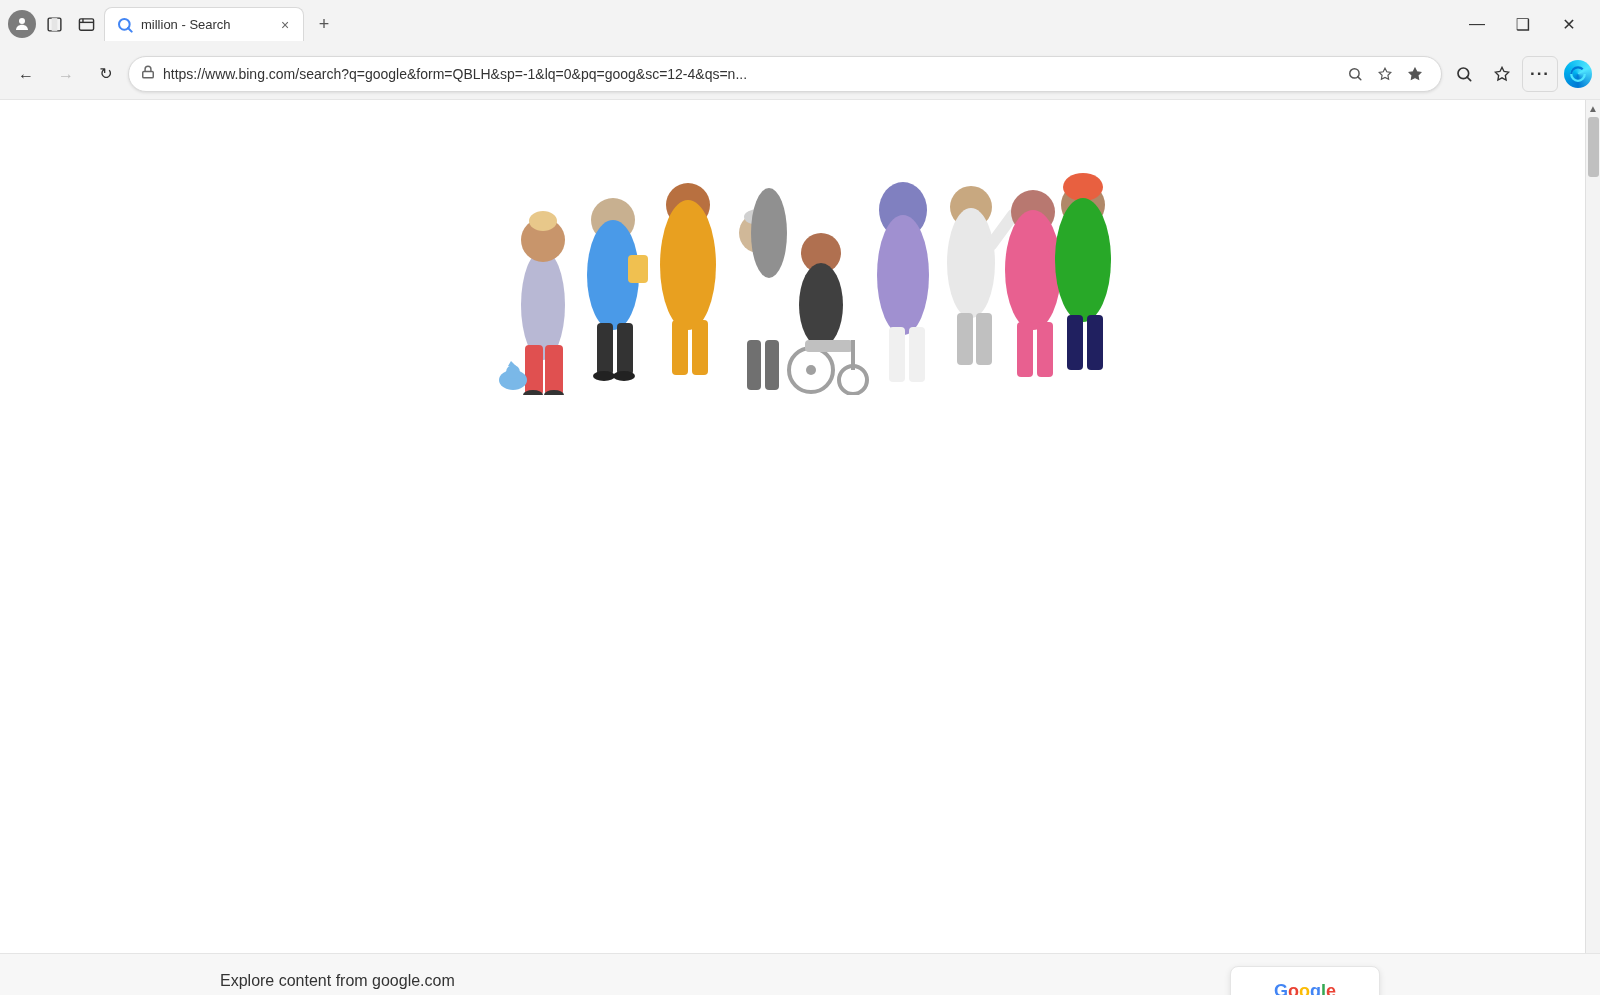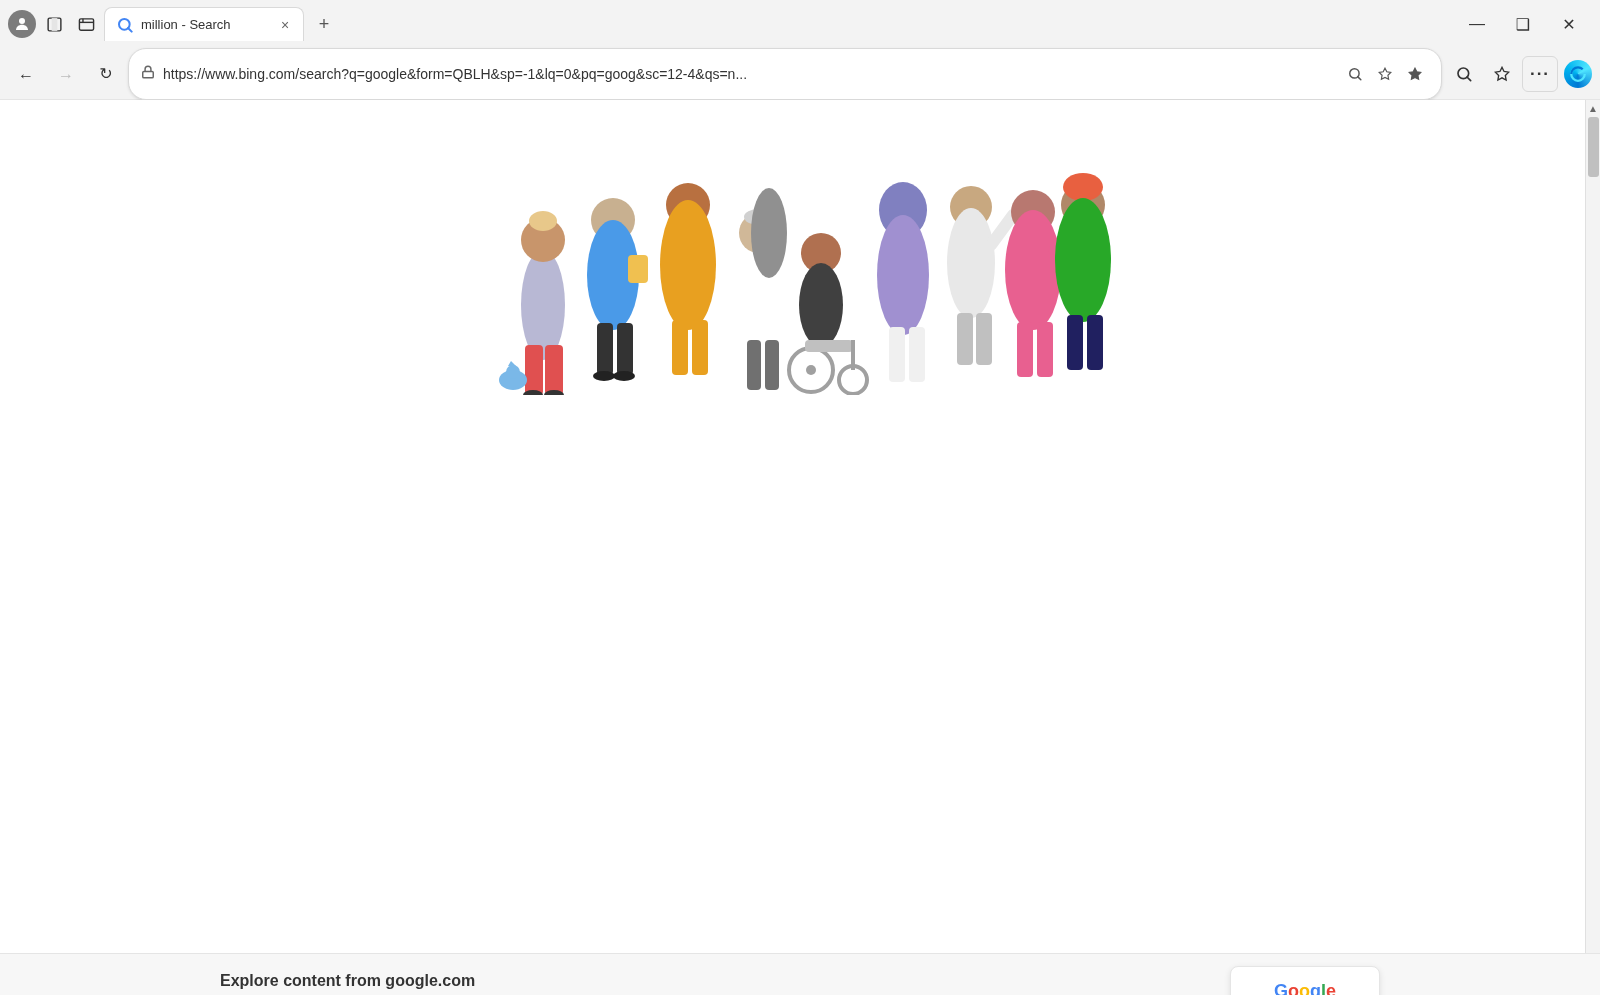--- a/index.html
+++ b/index.html
@@ -99,21 +99,21 @@
       background: transparent;
       border: none;
       cursor: pointer;
       font-size: 16px;
       color: #333;
     }
     .nav-btn.disabled { color: #bbb; cursor: default; }
 
     .address-bar {
       flex: 1;
-      height: 52px;
+      height: 36px;
       background: white;
       border: 1px solid #d9d9d9;
       border-radius: 18px;
       display: flex;
       align-items: center;
       padding: 0 12px;
       gap: 8px;
       box-shadow: 0 1px 3px rgba(0,0,0,0.1);
     }
     .lock-icon {
@@ -302,21 +302,21 @@
     }
     .charity-link {
       color: #8b5cf6;
       text-decoration: none;
     }
     .explore-section {
       flex: 1;
     }
     .explore-title {
       font-size: 16px;
-      font-weight: 700;
+      font-weight: 400;
       color: #333;
       margin-bottom: 12px;
     }
 
     .google-see-more {
       display: flex;
       flex-direction: column;
       align-items: center;
       gap: 8px;
       background: white;

